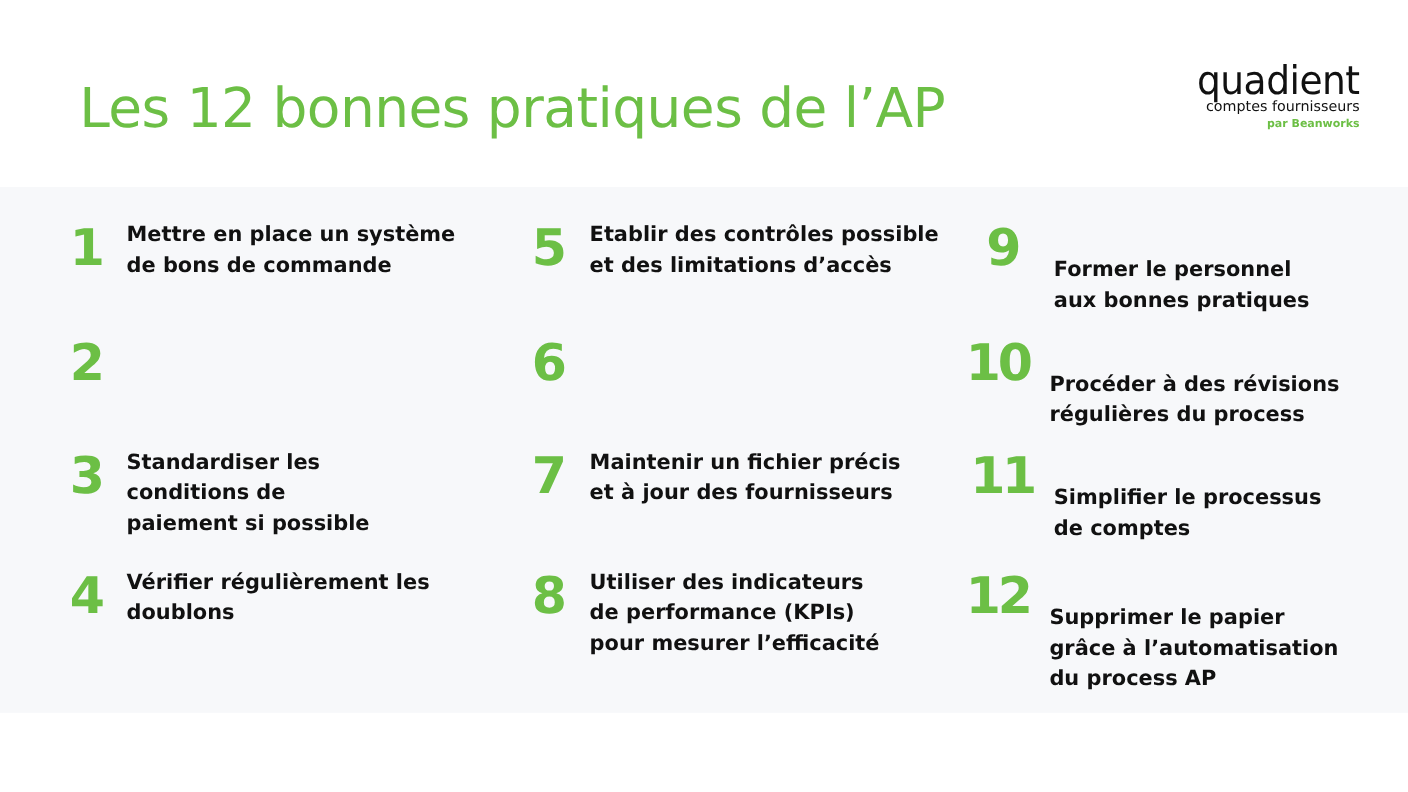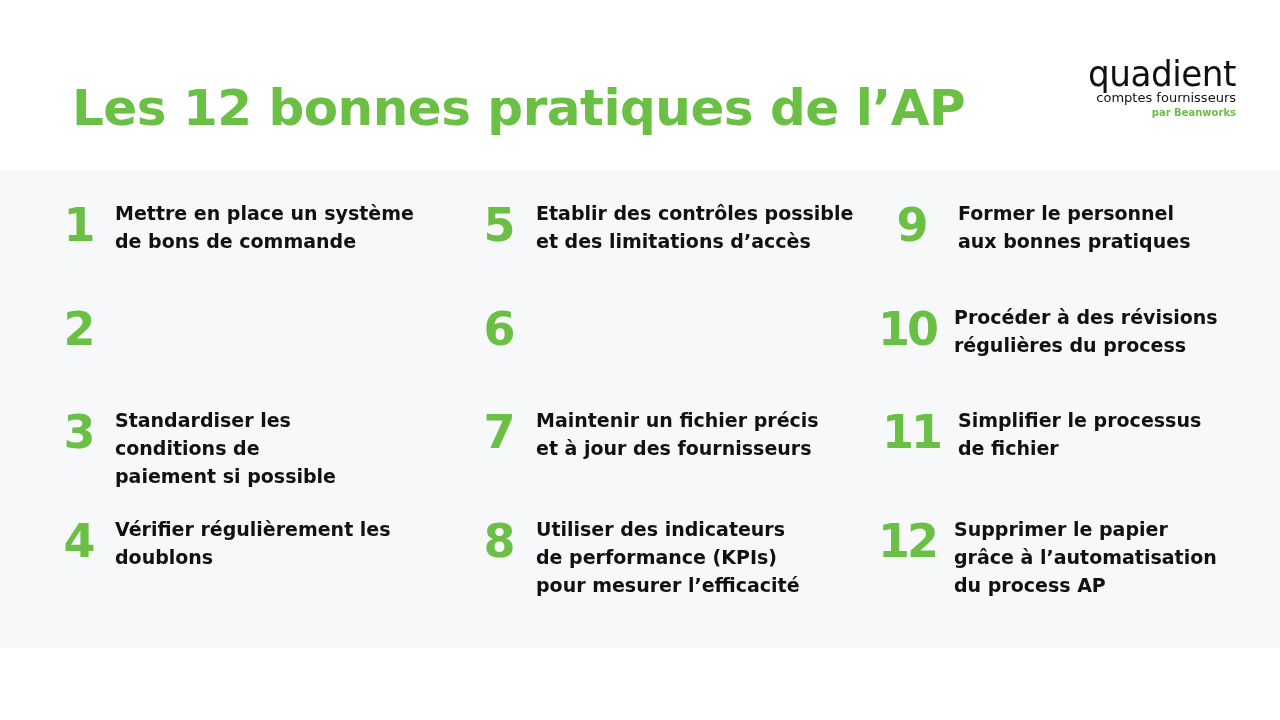--- a/index.html
+++ b/index.html
@@ -1,22 +1,22 @@
 <!DOCTYPE html>
 <html><head>
   <meta charset="utf-8">
   <style>
     * { margin: 0; padding: 0; box-sizing: border-box; }
     html, body { width: 1280px; height: 720px; background: #ffffff; overflow: hidden; }
     body { font-family: "Liberation Sans", "DejaVu Sans", sans-serif; position: relative; }
 
     .title {
-      position: absolute; left: 72px; top: 76px;
+      position: absolute; left: 72px; top: 66px;
       font-family: "DejaVu Sans", sans-serif;
-      font-weight: bold; font-size: 50px; line-height: 64px;
+      font-weight: normal; font-size: 50px; line-height: 64px;
       color: #6cbf45; letter-spacing: -0.5px;
     }
 
     .logo { position: absolute; right: 44px; top: 56px; width: 180px; text-align: right; }
     .logo-word {
       font-family: "DejaVu Sans", sans-serif; font-weight: normal;
       font-size: 36px; line-height: 36px; color: #111111; letter-spacing: -0.5px;
       display: block; transform: scaleX(0.95); transform-origin: right;
     }
     .logo-sub { display: block; font-family: "DejaVu Sans", sans-serif; font-size: 13px; line-height: 15px; color: #111111; margin-top: -2px; }
@@ -37,21 +37,21 @@
       font-family: "DejaVu Sans", sans-serif; font-weight: bold;
       font-size: 19px; line-height: 28px; color: #111111;
       white-space: pre-line;
     }
 
     .col1 .num { width: 60px; margin-left: -10px; }
     .col1 .txt { margin-left: 7px; width: 330px; }
     .col2 .num { width: 56px; }
     .col2 .txt { margin-left: 10px; width: 330px; }
     .col3 .num { width: 62px; }
-    .col3 .txt { margin-left: 16px; width: 290px; }
+    .col3 .txt { margin-left: 16px; width: 290px; margin-top: 32px; }
   </style>
 </head>
 <body>
 
 <h1 class="title">Les 12 bonnes pratiques de l’AP</h1>
 
 <div class="logo">
   <span class="logo-word">quadient</span>
   <span class="logo-sub">comptes fournisseurs</span>
   <span class="logo-by">par Beanworks</span>
@@ -105,20 +105,20 @@
 aux bonnes pratiques</span>
 </div>
 <div class="item col3" style="left:876px; top:303px;">
   <span class="num">10</span>
   <span class="txt">Procéder à des révisions
 régulières du process</span>
 </div>
 <div class="item col3" style="left:880px; top:406px;">
   <span class="num">11</span>
   <span class="txt">Simplifier le processus
-de fichier</span>
+de comptes</span>
 </div>
 <div class="item col3" style="left:876px; top:515px;">
   <span class="num">12</span>
   <span class="txt">Supprimer le papier
 grâce à l’automatisation
 du process AP</span>
 </div>
 
 </body></html>

